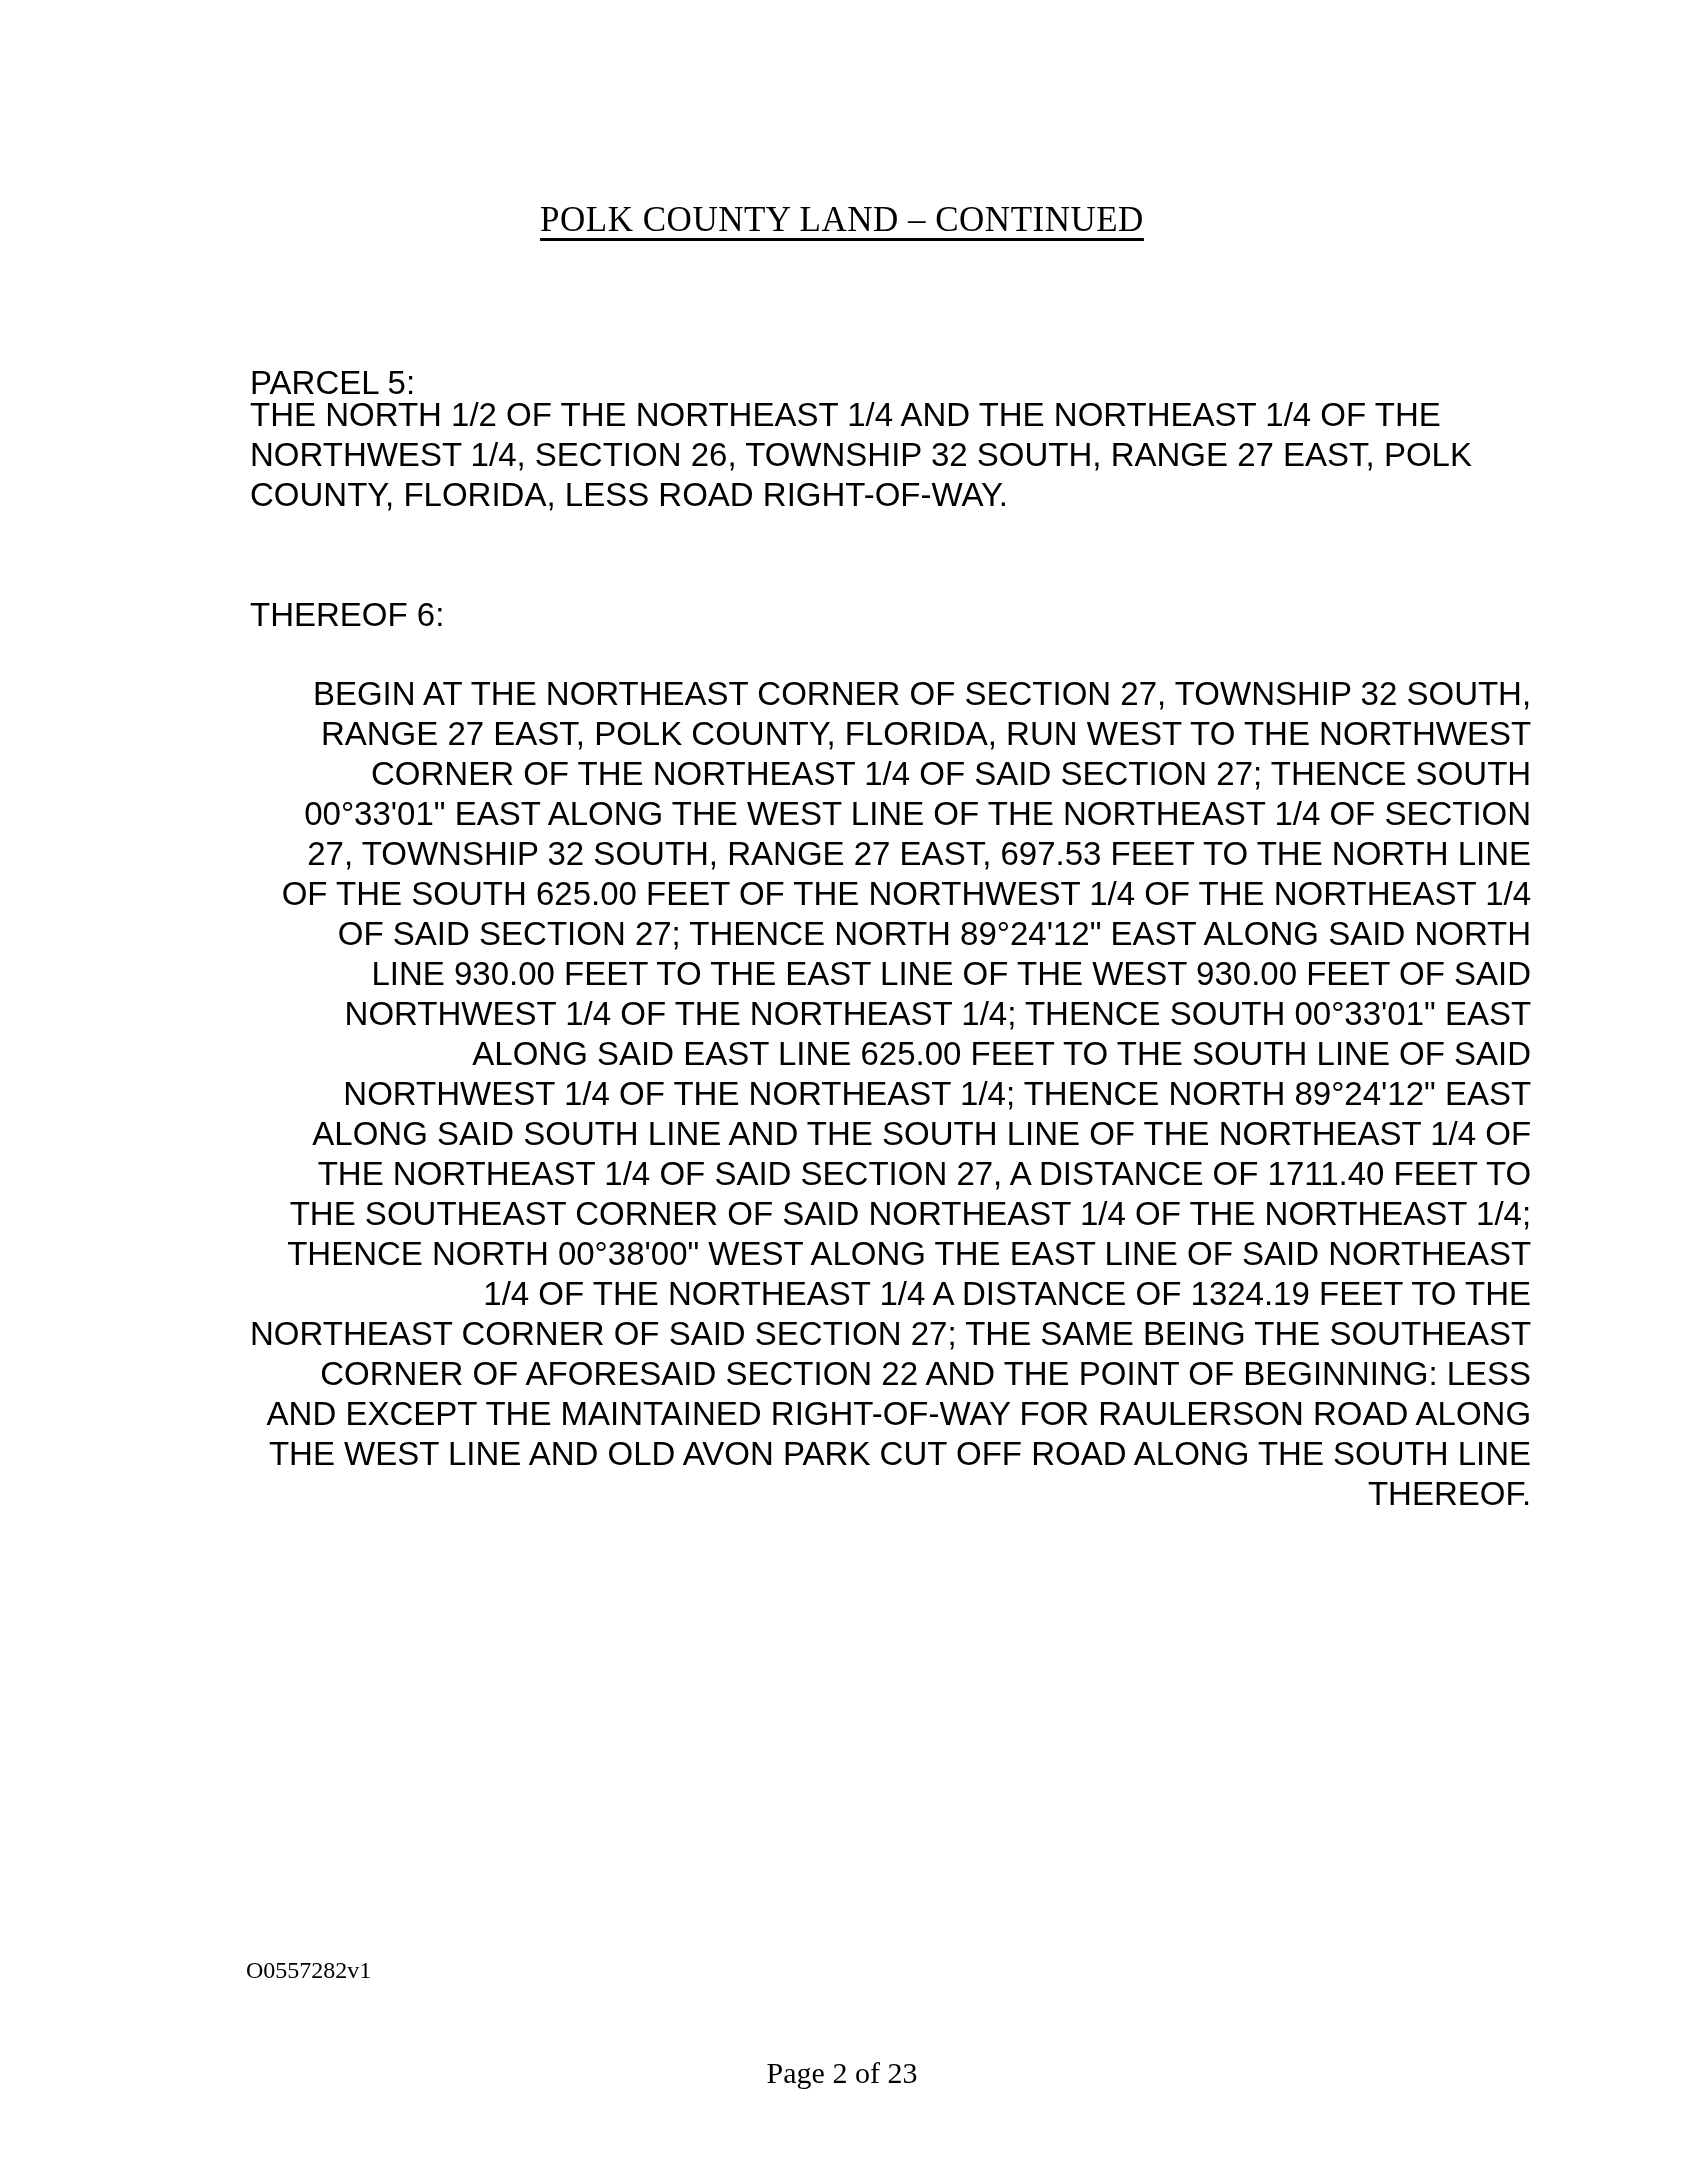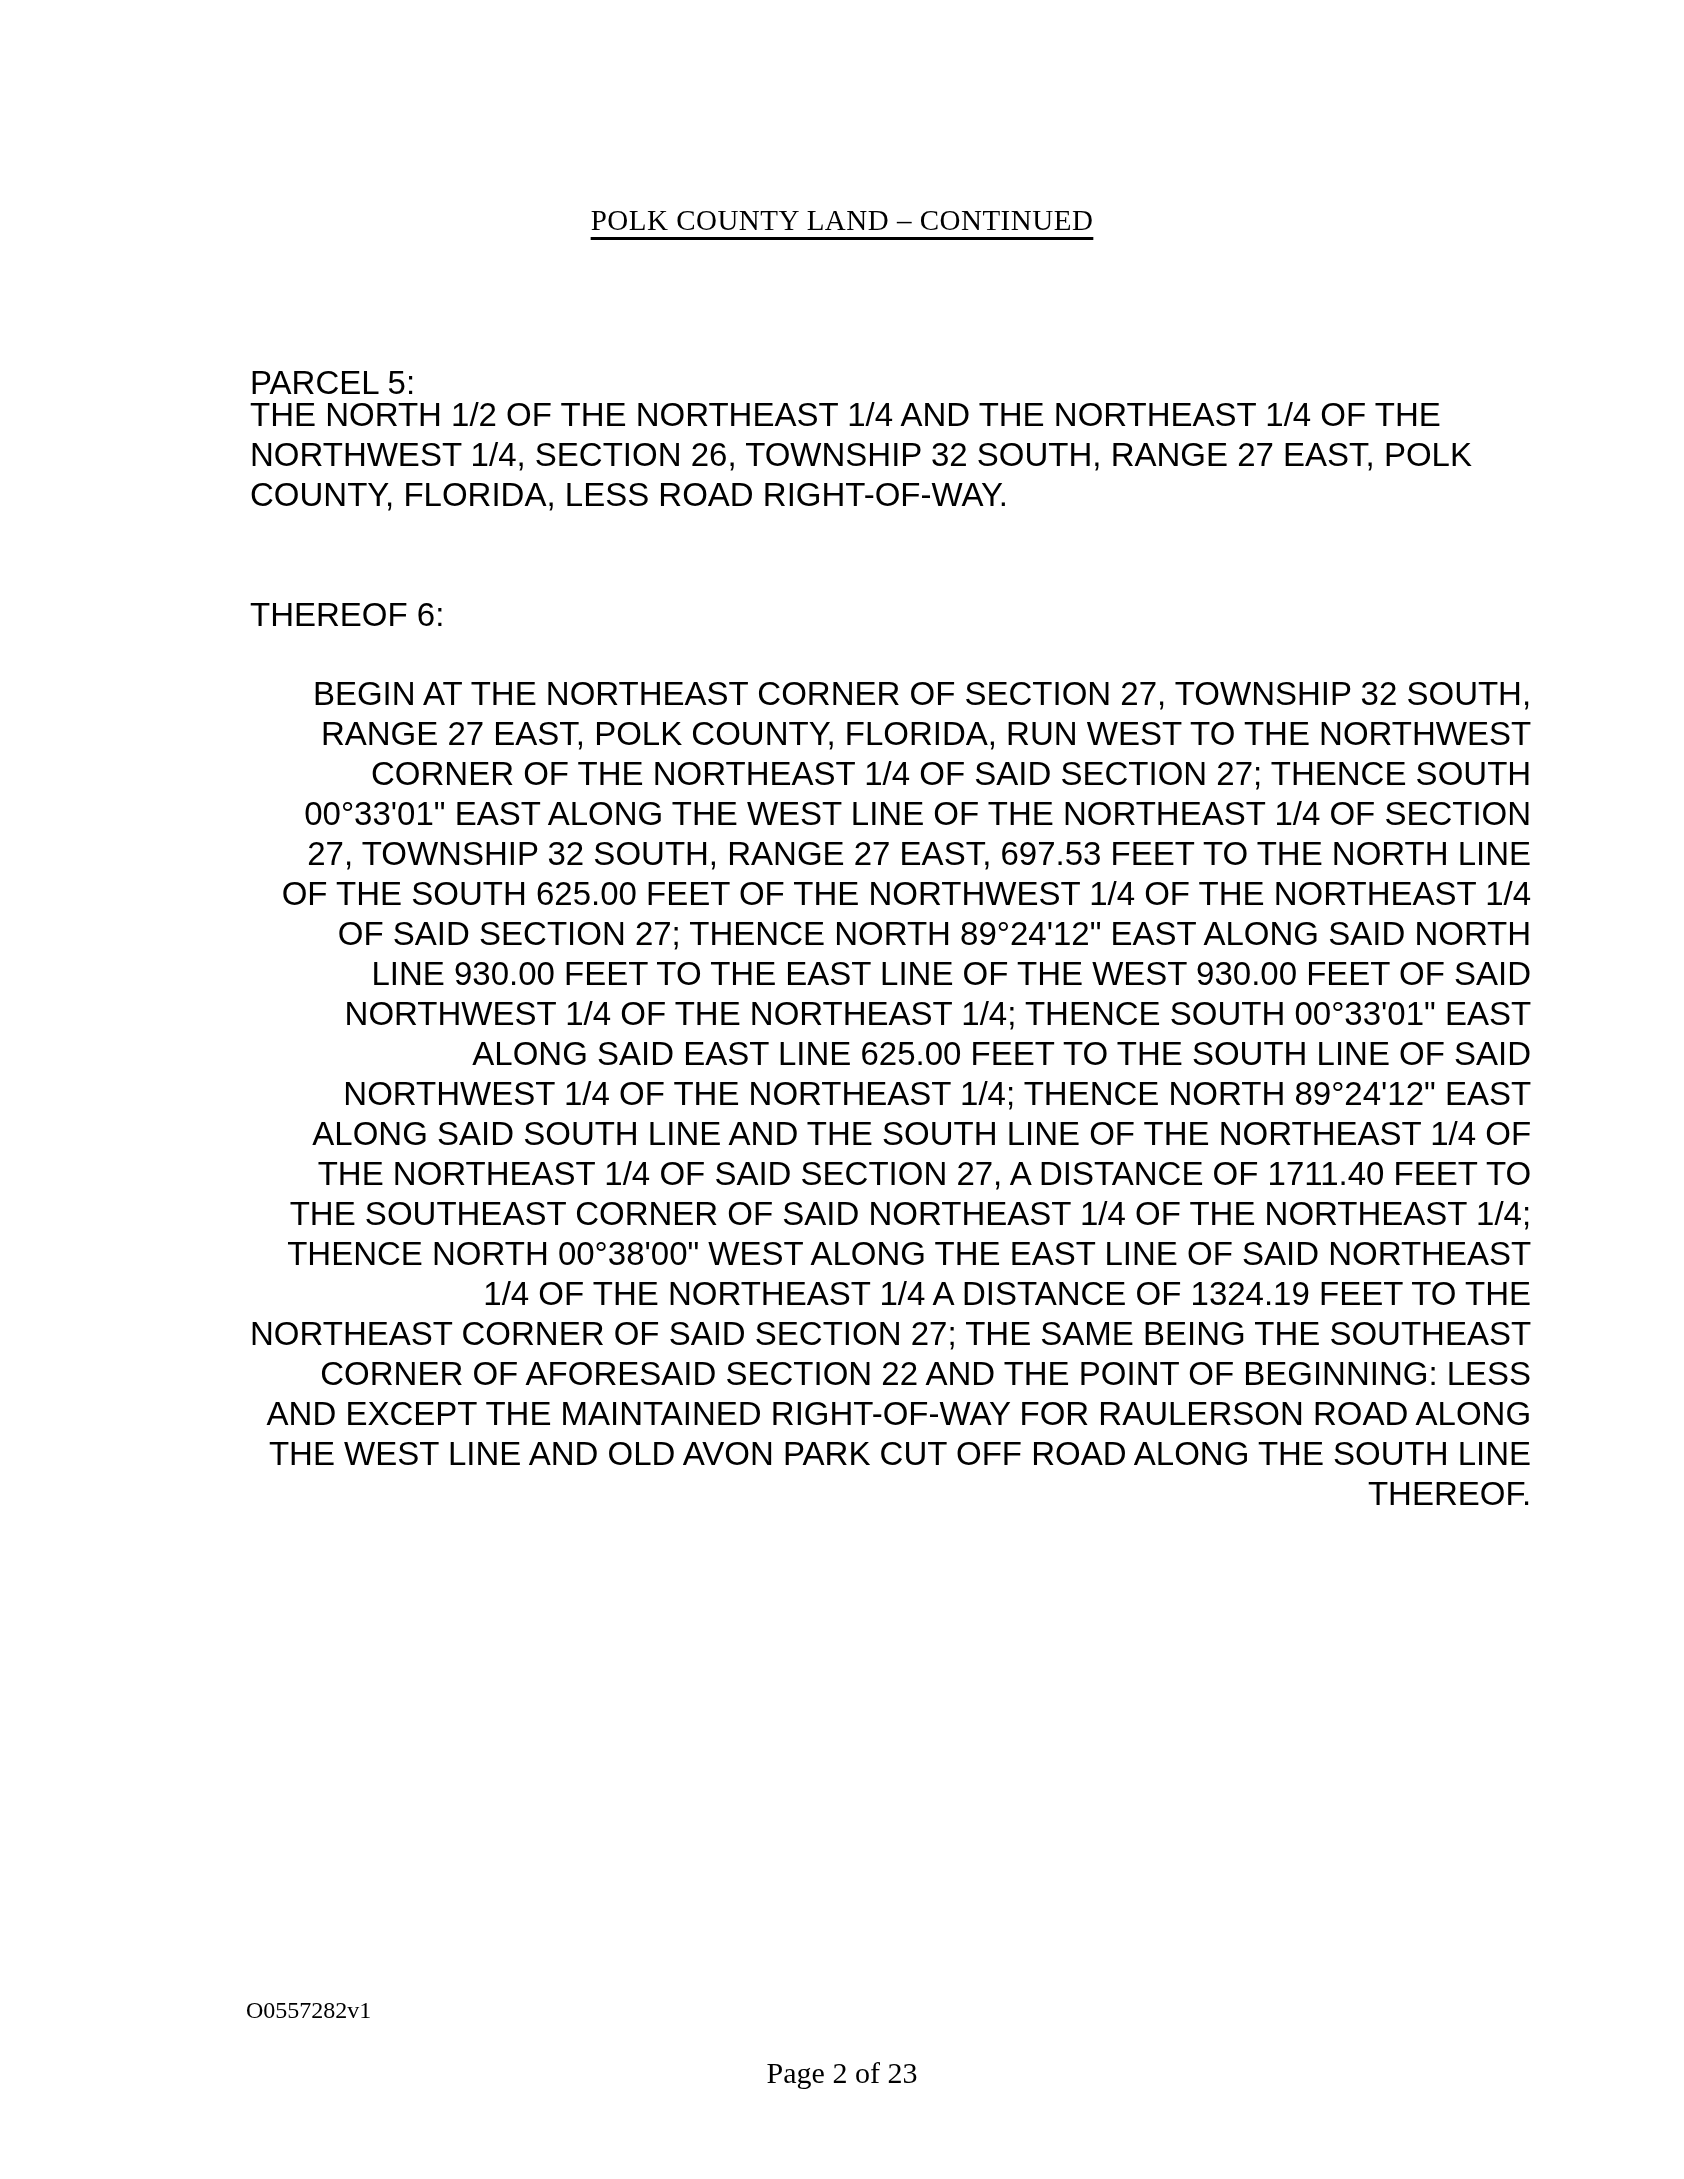--- a/index.html
+++ b/index.html
@@ -13,21 +13,21 @@
     overflow: hidden;
     margin: 0 auto;
   }
   .doc-title {
     position: absolute;
     top: 200px;
     left: 0;
     right: 0;
     text-align: center;
     font-family: "Liberation Serif", "DejaVu Serif", serif;
-    font-size: 29px;
+    font-size: 35px;
     line-height: 40px;
     letter-spacing: 0.5px;
   }
   .doc-title span {
     text-decoration: underline;
     text-decoration-thickness: 3px;
     text-underline-offset: 7px;
   }
   .body-text {
     position: absolute;
@@ -49,21 +49,21 @@
     right: 0;
     text-align: center;
     font-family: "Liberation Serif", "DejaVu Serif", serif;
     font-size: 30px;
     line-height: 40px;
     white-space: pre;
   }
   .doc-number {
     position: absolute;
     left: 246px;
-    top: 1996px;
+    top: 1956px;
     font-family: "Liberation Serif", "DejaVu Serif", serif;
     font-size: 24px;
     line-height: 28px;
     text-align: center;
   }
 </style>
 </head>
 <body>
 
 <div class="page">

